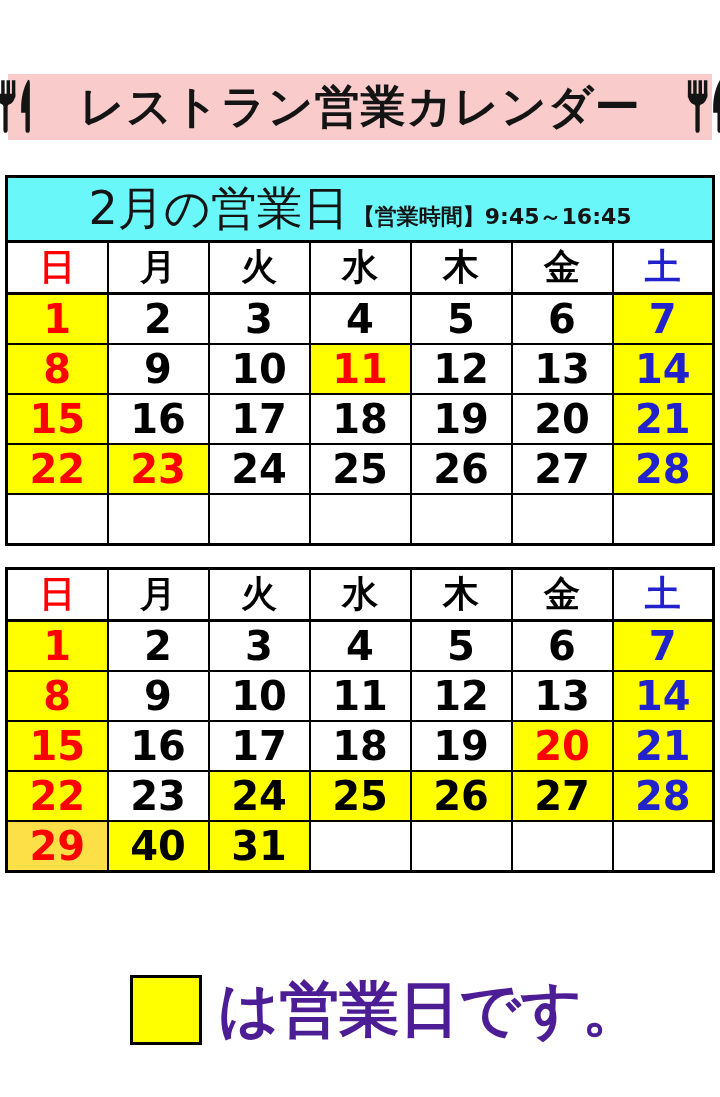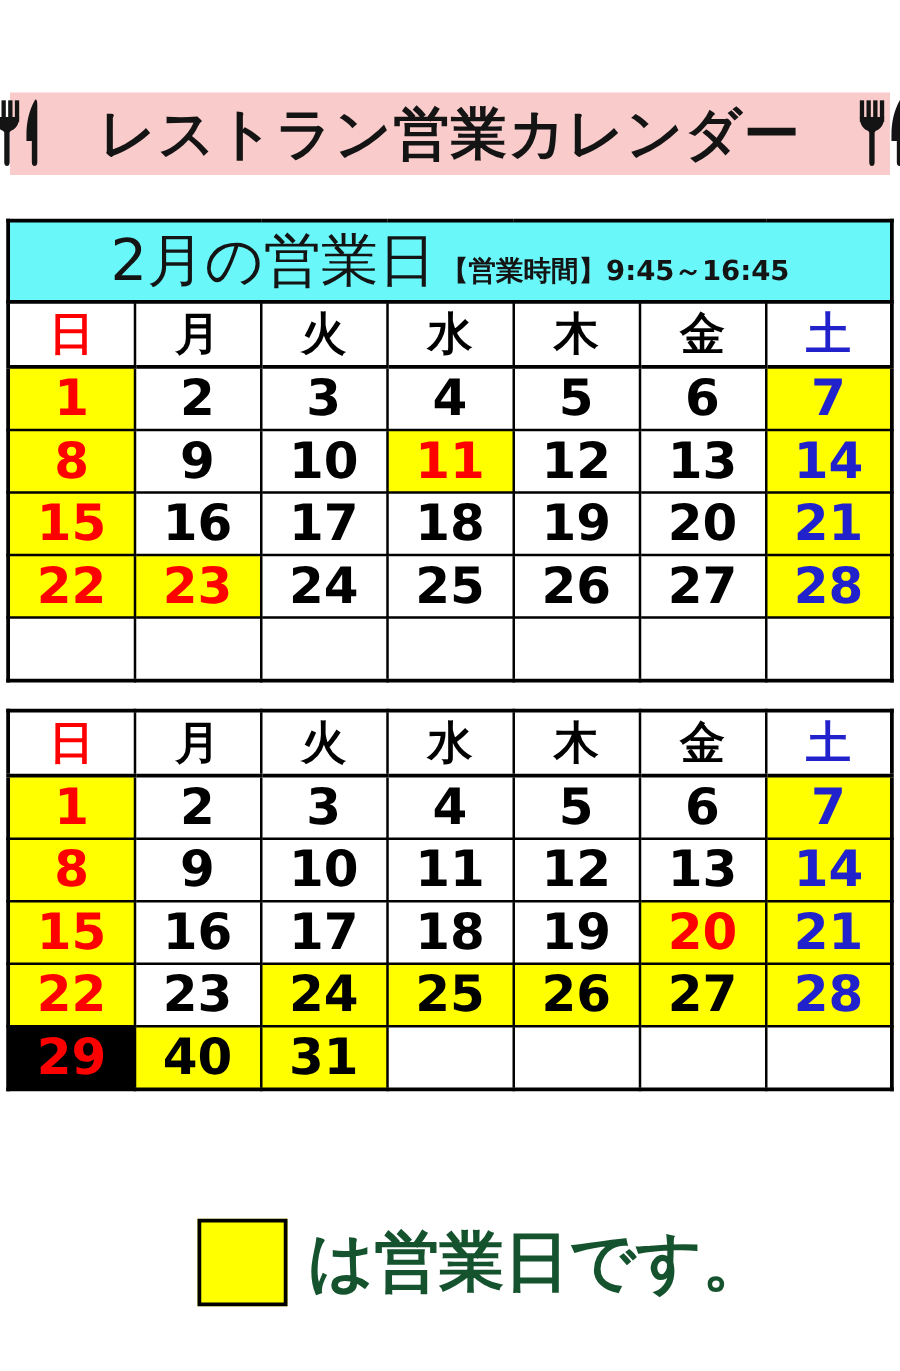--- a/index.html
+++ b/index.html
@@ -48,21 +48,21 @@
   
   .legend{
     position:absolute;top:965px;left:0;width:720px;height:90px;
     display:flex;align-items:center;justify-content:center;gap:16px;
     transform:translateX(26px);
   }
   .legend-swatch{
     width:66px;height:64px;background:#FFFF00;border:3px solid #000;
     flex:0 0 auto;
   }
-  .legend-text{font-size:52px;font-weight:900;color:#14532d;white-space:nowrap;}
+  .legend-text{font-size:60px;font-weight:900;color:#4c1d95;white-space:nowrap;}
 </style>
 </head>
 <body>
 
 <div class="banner">
   <svg class="utensil" viewBox="0 0 44 60" aria-hidden="true">
     <g fill="#141414">
       <rect x="3" y="2" width="3.6" height="18"></rect>
       <rect x="8.6" y="2" width="3.6" height="18"></rect>
       <rect x="14.2" y="2" width="3.6" height="18"></rect>
@@ -189,21 +189,21 @@
       <tr>
         <td class="day" style="background: rgb(255, 255, 0); color: rgb(255, 0, 0);">22</td>
         <td class="day" style="background: rgb(255, 255, 255); color: rgb(0, 0, 0);">23</td>
         <td class="day" style="background: rgb(255, 255, 0); color: rgb(0, 0, 0);">24</td>
         <td class="day" style="background: rgb(255, 255, 0); color: rgb(0, 0, 0);">25</td>
         <td class="day" style="background: rgb(255, 255, 0); color: rgb(0, 0, 0);">26</td>
         <td class="day" style="background: rgb(255, 255, 0); color: rgb(0, 0, 0);">27</td>
         <td class="day" style="background: rgb(255, 255, 0); color: rgb(34, 34, 204);">28</td>
       </tr>
       <tr>
-        <td class="day" style="background: #000000; color: rgb(255, 0, 0); margin-top: 11px;">29</td>
+        <td class="day" style="background: #fde047; color: rgb(255, 0, 0); margin-top: 11px;">29</td>
         <td class="day" style="background: rgb(255, 255, 0); color: rgb(0, 0, 0);">40</td>
         <td class="day" style="background: rgb(255, 255, 0); color: #000000;">31</td>
         <td class="day" style="background: rgb(255, 255, 255); color: rgb(0, 0, 0);"></td>
         <td class="day" style="background: rgb(255, 255, 255); color: rgb(0, 0, 0);"></td>
         <td class="day" style="background: rgb(255, 255, 255); color: rgb(0, 0, 0);"></td>
         <td class="day" style="background: rgb(255, 255, 255); color: rgb(0, 0, 0);"></td>
       </tr>
     </tbody>
 </table>
 

